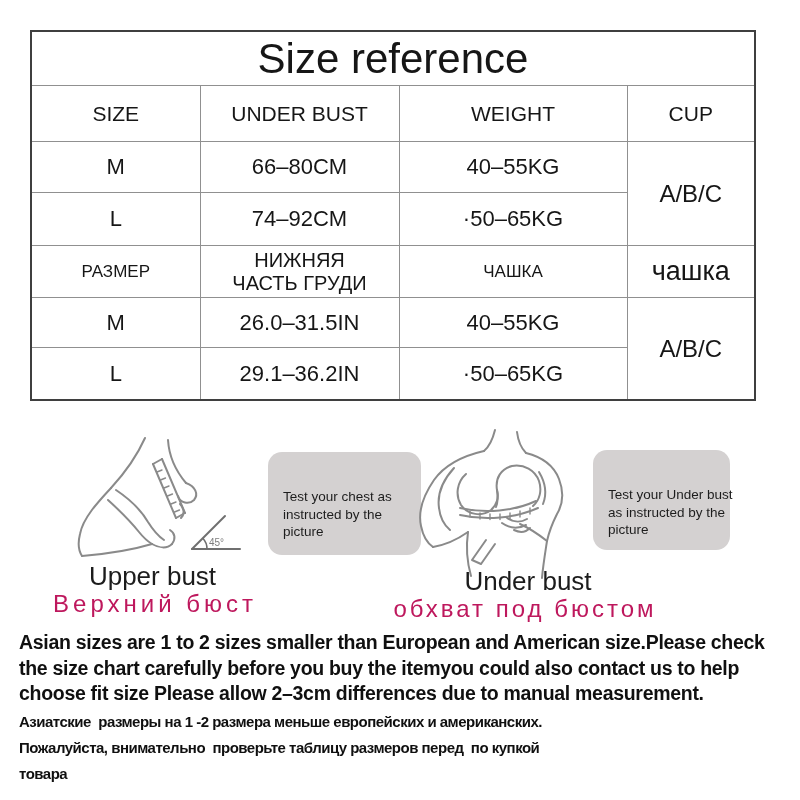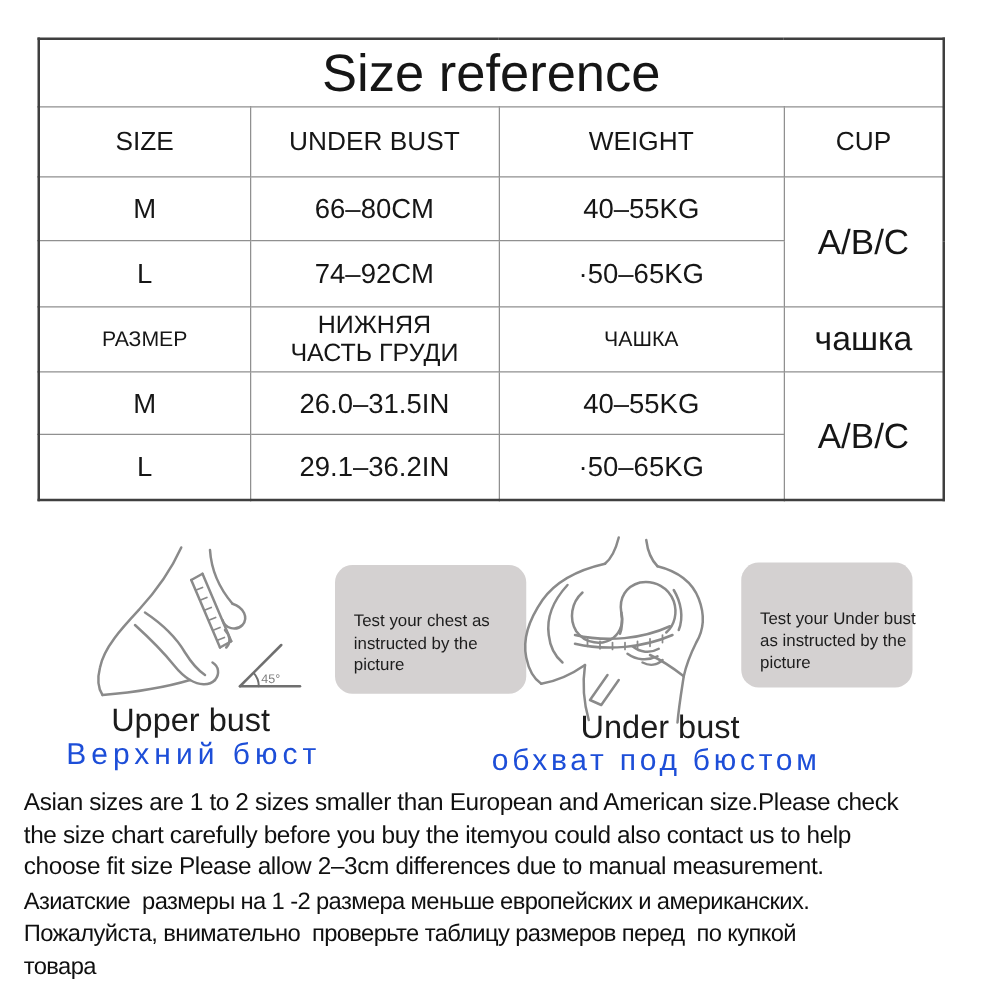--- a/index.html
+++ b/index.html
@@ -18,44 +18,44 @@
     color:#161616;
   }
   td.title-cell{height:53px;font-size:42px;letter-spacing:0px;}
   tr.head-row td{height:55px;font-size:21px;}
   tr.row-m td{height:50px;}
   tr.row-l td{height:52px;}
   tr.ru-row td{height:51px;}
   tr.row-m2 td{height:49px;}
   tr.row-l2 td{height:51px;}
   td.cell{font-size:22px;}
-  td.cup-cell{font-size:28px;}
+  td.cup-cell{font-size:24px;}
   td.ru-cell{font-size:17px;}
   td.ru-two-line{font-size:20px;line-height:23px;}
   td.cup-ru-cell{font-size:27px;}
   td.sep-light{border-bottom:2px solid #c8c8c8;}
   
   svg.fig{position:absolute;}
   svg.fig path, svg.fig line{fill:none;stroke:#8a8a8a;stroke-width:2;stroke-linecap:round;stroke-linejoin:round;}
   svg.fig text{fill:#7d7d7d;font-family:"Liberation Sans",sans-serif;}
   .tip-box{
     position:absolute;background:#d4d1d1;border-radius:14px;
     font-size:13.5px;line-height:17.5px;color:#1d1d1d;
     padding:36px 8px 10px 15px;box-sizing:border-box;
   }
   .tip-line{white-space:pre;}
   .fig-label-en{position:absolute;text-align:center;font-size:26px;color:#1c1c1c;}
-  .fig-label-ru{position:absolute;text-align:center;font-size:24px;color:#1d4ed8;}
+  .fig-label-ru{position:absolute;text-align:center;font-size:24px;color:#be185d;}
   .ls4{letter-spacing:4px;}
   .ls3{letter-spacing:3px;}
   
   .note{position:absolute;left:19px;color:#101010;}
   .note-en{top:630px;font-size:19.5px;line-height:25.5px;letter-spacing:-0.3px;}
-  .note-ru{top:709px;font-size:19px;line-height:26px;letter-spacing:-0.5px;}
-  .note-line{white-space:pre;}
+  .note-ru{top:709px;font-size:15px;line-height:26px;letter-spacing:-0.5px;}
+  .note-line{white-space:pre;font-weight:bold;}
 </style>
 </head>
 <body>
 
 <table class="size-table">
   <colgroup>
       <col style="width:169px">
       <col style="width:199px">
       <col style="width:228px">
       <col style="width:128px">

